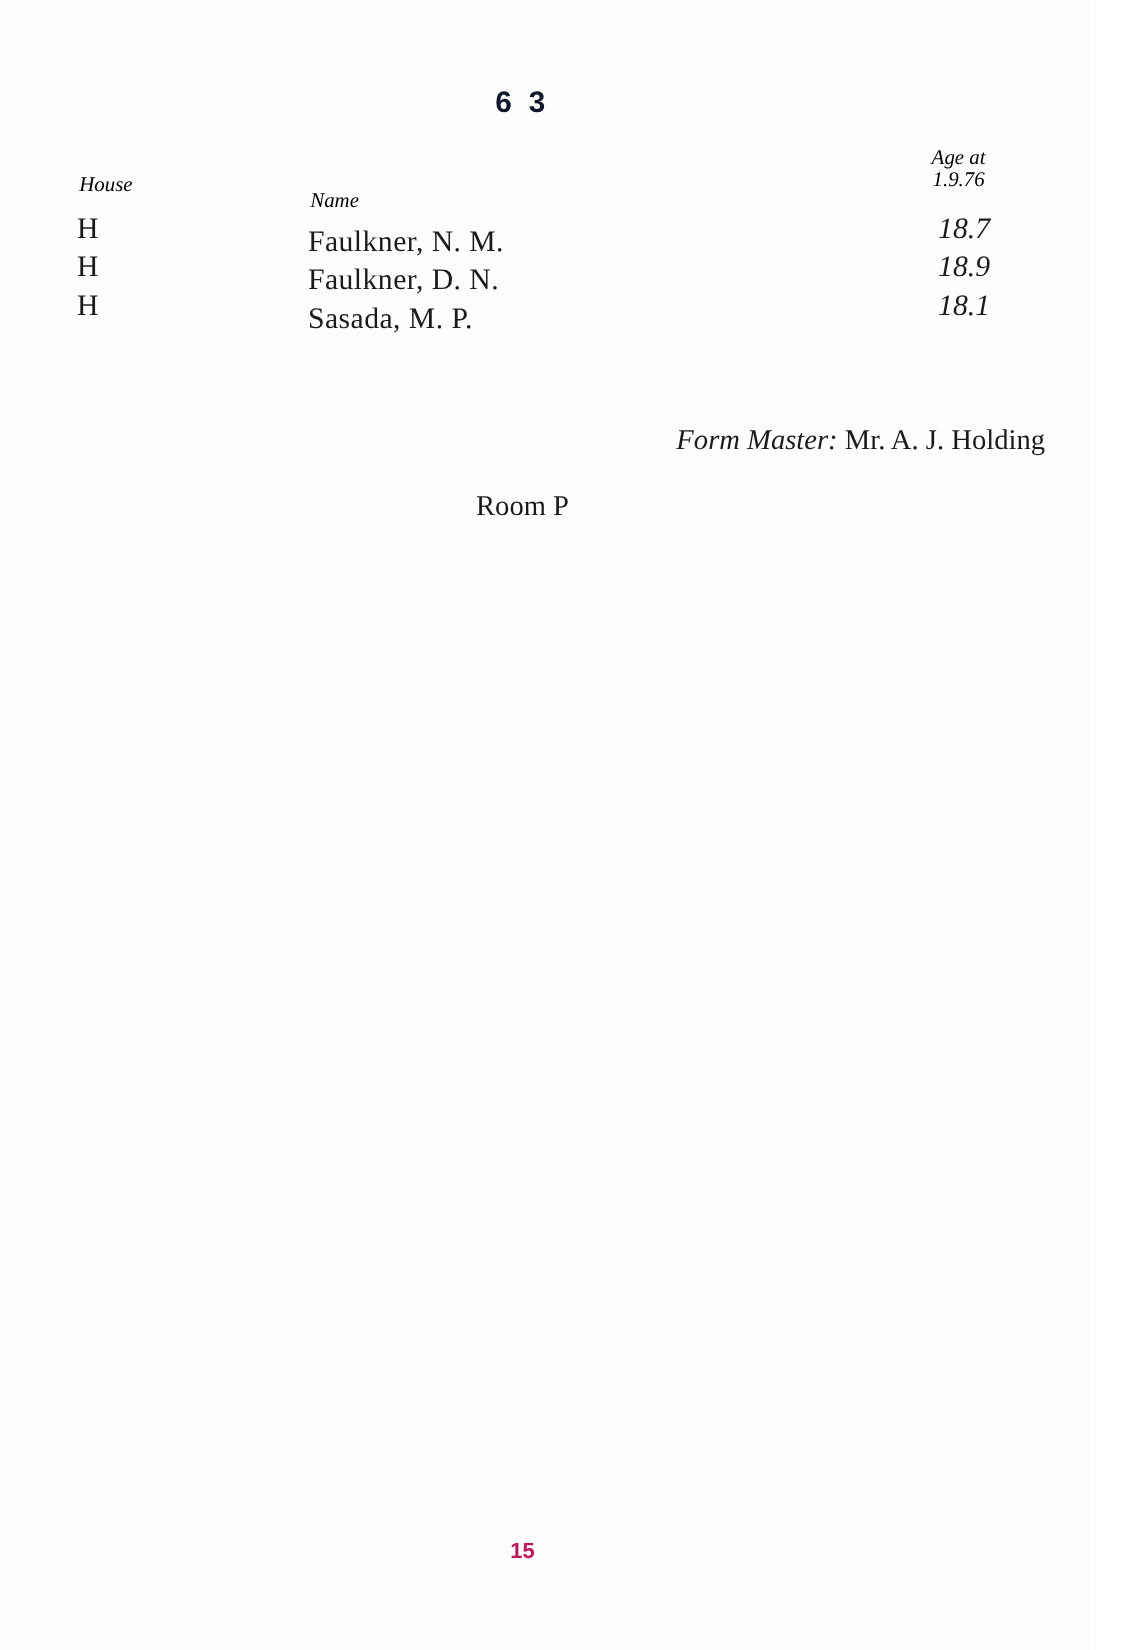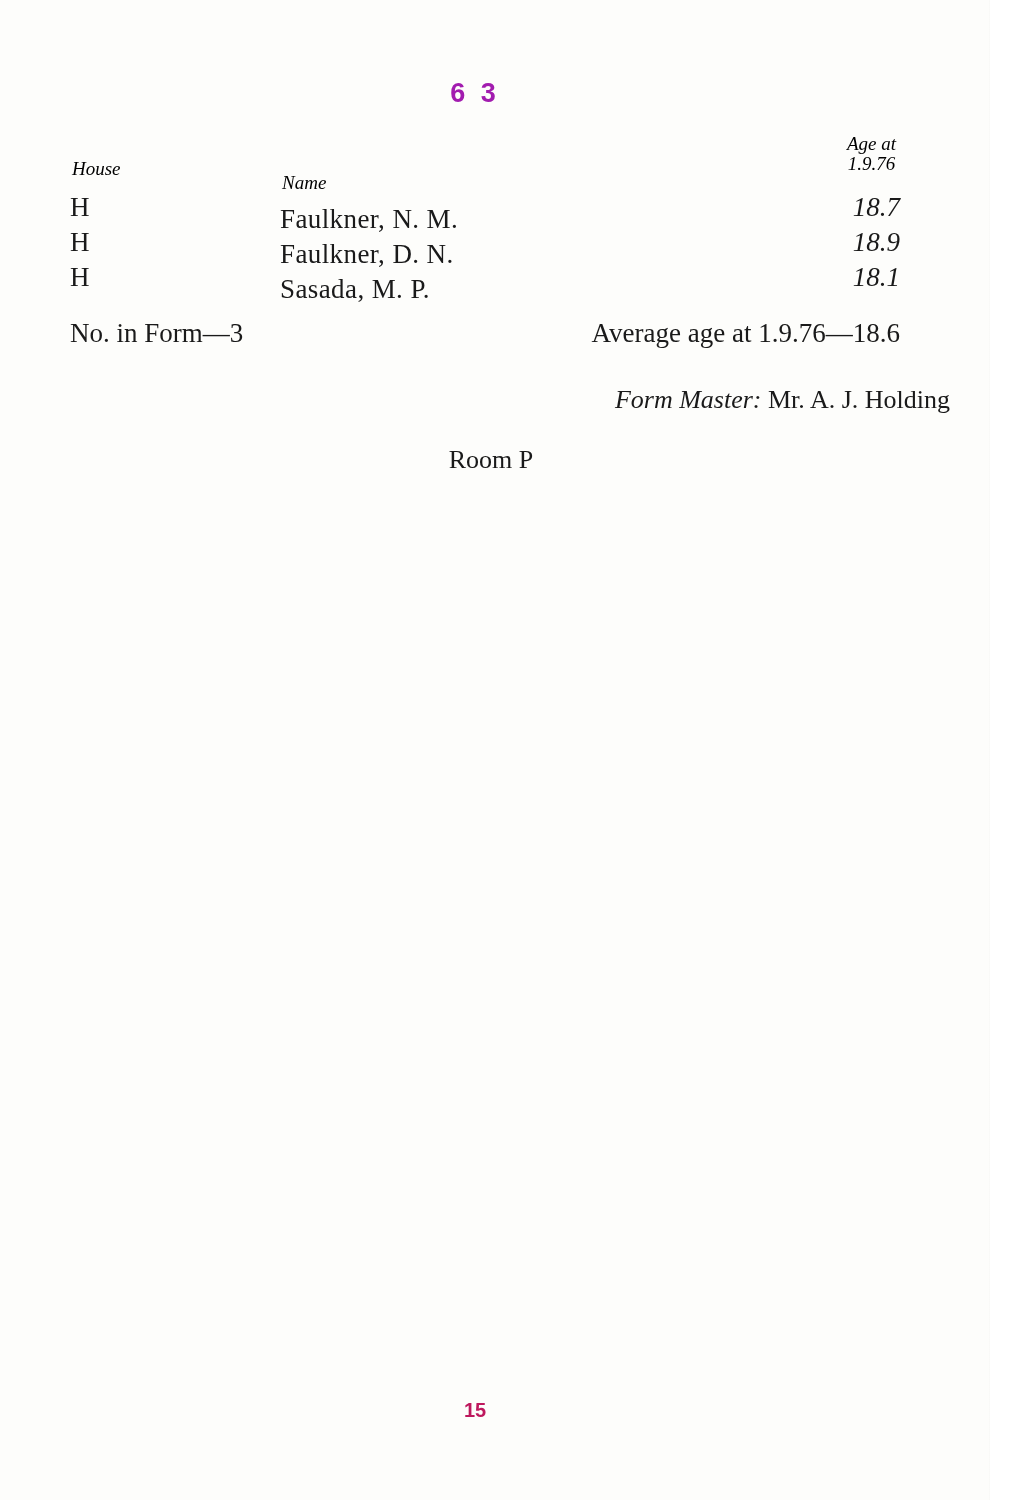--- a/index.html
+++ b/index.html
@@ -67,21 +67,21 @@
   .form-number {
     position: absolute;
     top: 78px;
     left: 0;
     width: 950px;
     text-align: center;
     font-family: "Liberation Sans", sans-serif;
     font-weight: bold;
     font-size: 27px;
     letter-spacing: 4px;
-    color: #a21caf;
+    color: #0f172a;
   }
 
   
   .col-headers {
     position: absolute;
     top: 152px;
     left: 0;
     width: 950px;
     height: 34px;
   }
@@ -155,21 +155,21 @@
     text-align: right;
     font-size: 26px;
   }
   .form-master .label {
     font-style: italic;
   }
 
   .room {
     position: absolute;
     top: 445px;
-    left: 16px;
+    left: 0;
     width: 950px;
     text-align: center;
     font-size: 26px;
   }
 
   .page-number {
     position: absolute;
     bottom: 78px;
     left: 0;
     width: 950px;
@@ -209,24 +209,20 @@
         <span class="name">Faulkner, D. N.</span>
         <span class="age">18.9</span>
       </div>
       <div class="row">
         <span class="house">H</span>
         <span class="name">Sasada, M. P.</span>
         <span class="age">18.1</span>
       </div>
     </div>
 
-    <div class="summary">
-      <span class="count">No. in Form—3</span>
-      <span class="avg">Average age at 1.9.76—18.6</span>
-    </div>
 
     <div class="form-master">
       <span class="label">Form Master:</span>
       <span>Mr. A. J. Holding</span>
     </div>
 
     <div class="room">Room P</div>
 
     <div class="page-number">15</div>
 

